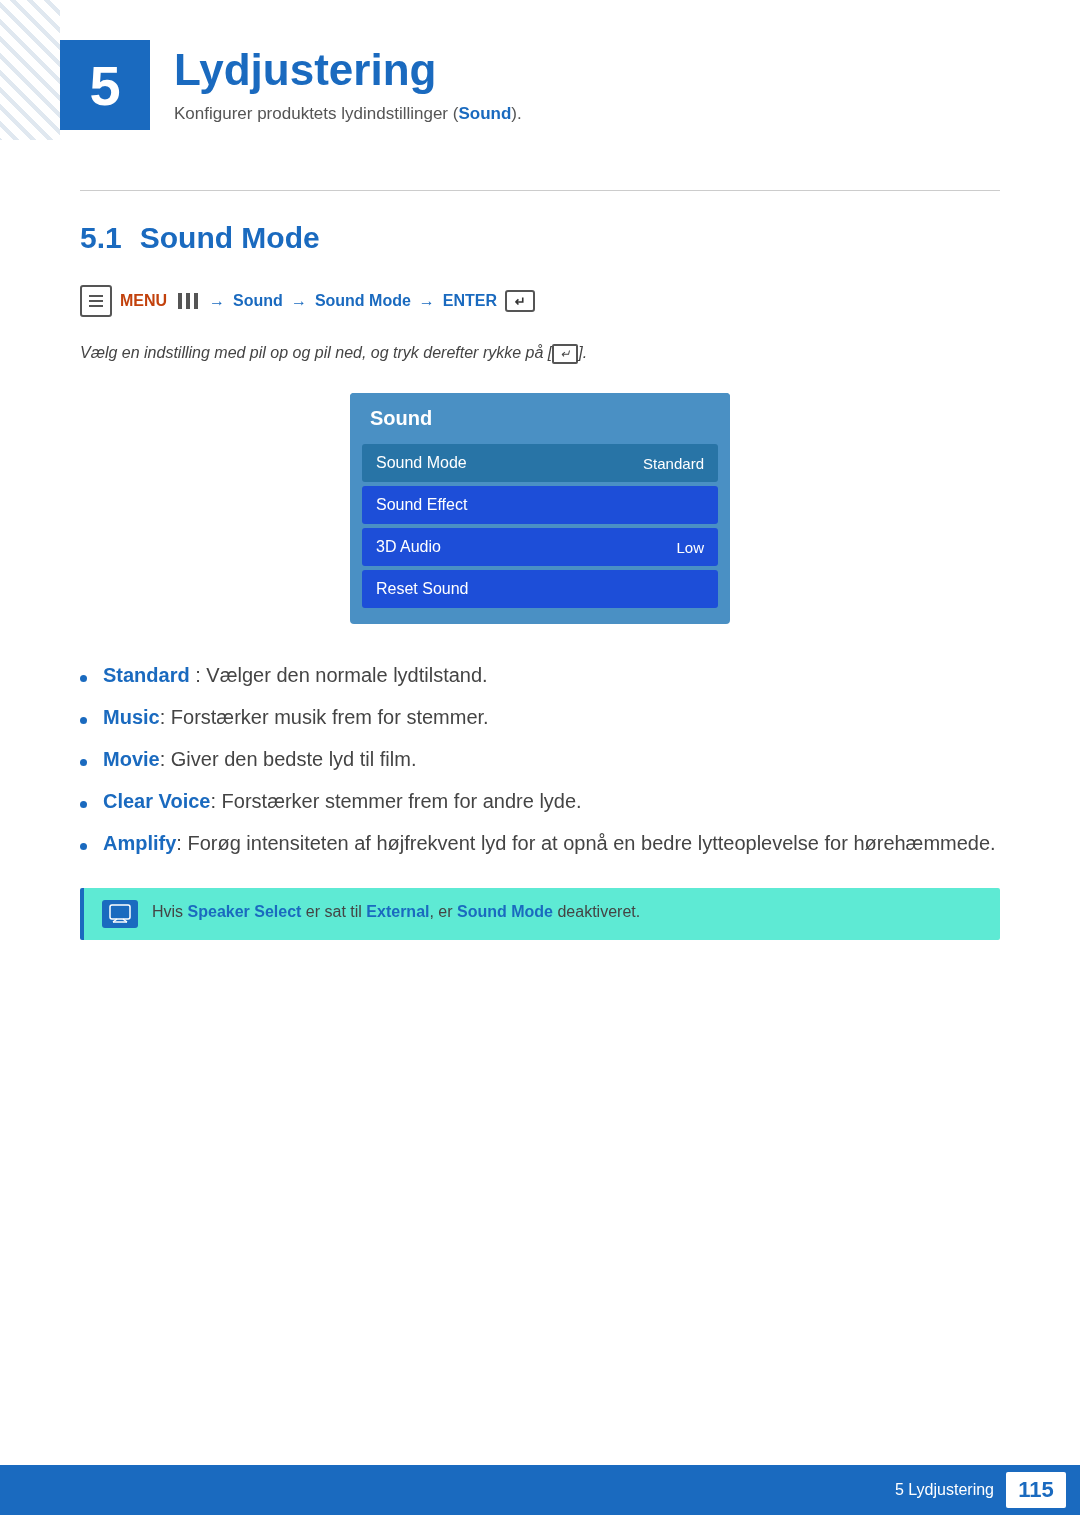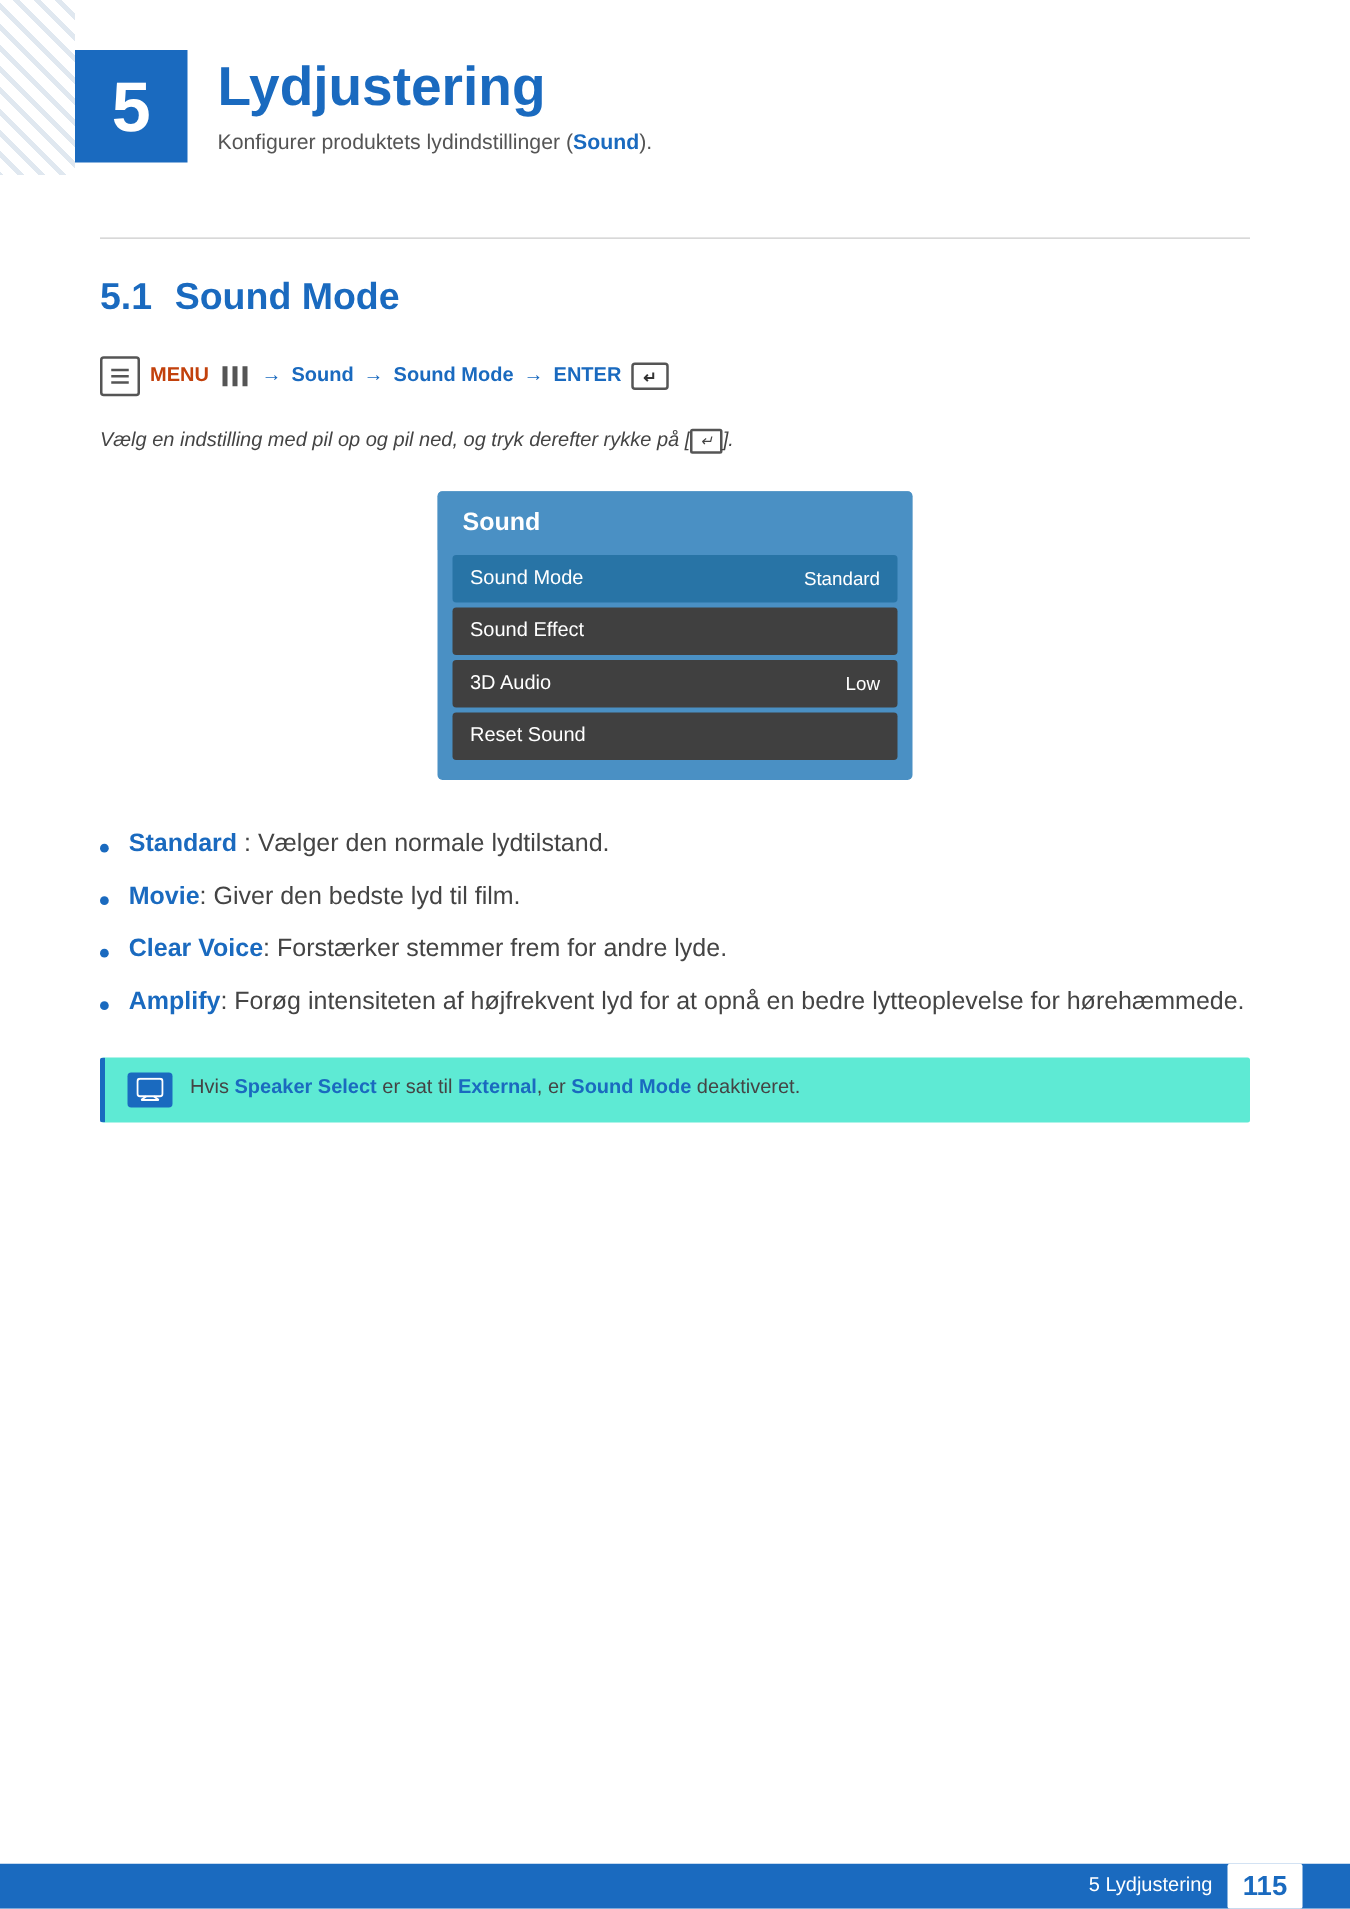--- a/index.html
+++ b/index.html
@@ -203,21 +203,21 @@
       justify-content: space-between;
       align-items: center;
       color: white;
     }
 
     .menu-item.selected {
       background: #2874a6;
     }
 
     .menu-item.active {
-      background: #404040;
+      background: #1d4ed8;
     }
 
     .menu-item-label {}
     .menu-item-value {
       color: white;
       font-size: 15px;
     }
 
     
     .bullet-list {
@@ -283,29 +283,29 @@
     }
 
     .note-text strong {
       color: #1a6abf;
       font-weight: bold;
     }
 
     
     .page-footer {
       position: absolute;
-      bottom: 0;
+      bottom: 12px;
       left: 0;
       right: 0;
-      height: 36px;
+      height: 50px;
       background: #1a6abf;
       display: flex;
       align-items: center;
       justify-content: flex-end;
-      padding-right: 38px;
+      padding-right: 14px;
       gap: 12px;
     }
 
     .footer-text {
       color: white;
       font-size: 16px;
     }
 
     .footer-page-num {
       background: white;
@@ -399,20 +399,24 @@
     </div>
   </div>
 
   <ul class="bullet-list">
     <li>
       <div class="bullet-dot"></div>
       <span><strong>Standard</strong><span> : Vælger den normale lydtilstand.</span></span>
     </li>
     <li>
       <div class="bullet-dot"></div>
+      <span><strong>Music</strong><span>: Forstærker musik frem for stemmer.</span></span>
+    </li>
+    <li>
+      <div class="bullet-dot"></div>
       <span><strong>Movie</strong><span>: Giver den bedste lyd til film.</span></span>
     </li>
     <li>
       <div class="bullet-dot"></div>
       <span><strong>Clear Voice</strong><span>: Forstærker stemmer frem for andre lyde.</span></span>
     </li>
     <li>
       <div class="bullet-dot"></div>
       <span><strong>Amplify</strong><span>: Forøg intensiteten af højfrekvent lyd for at opnå en bedre lytteoplevelse for hørehæmmede.</span></span>
     </li>

